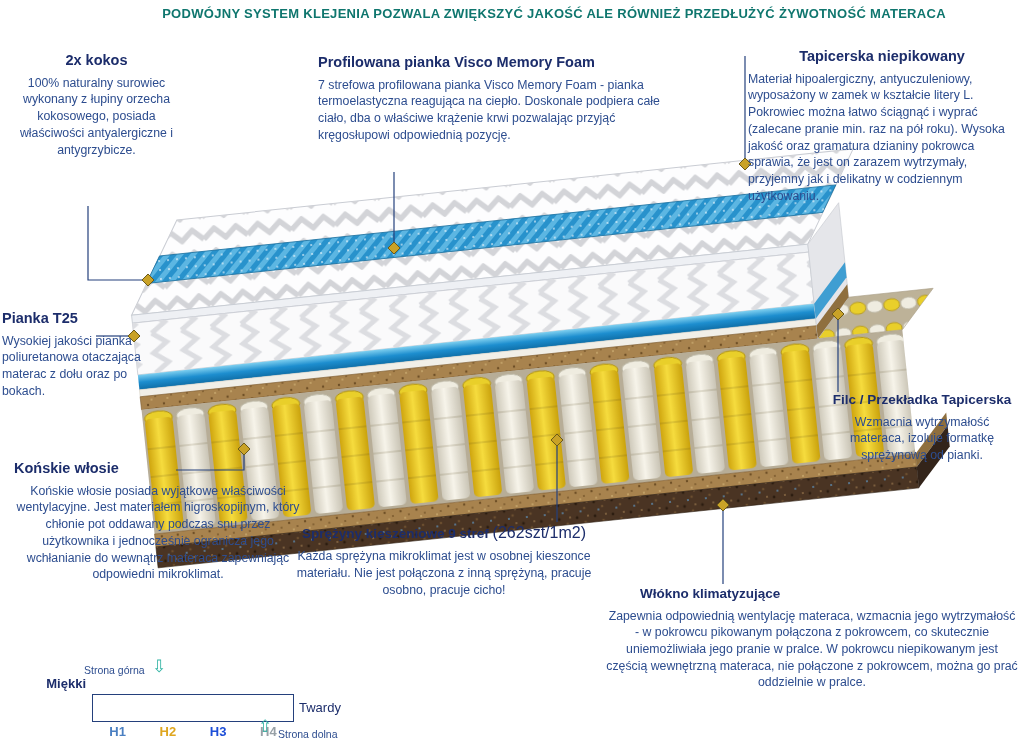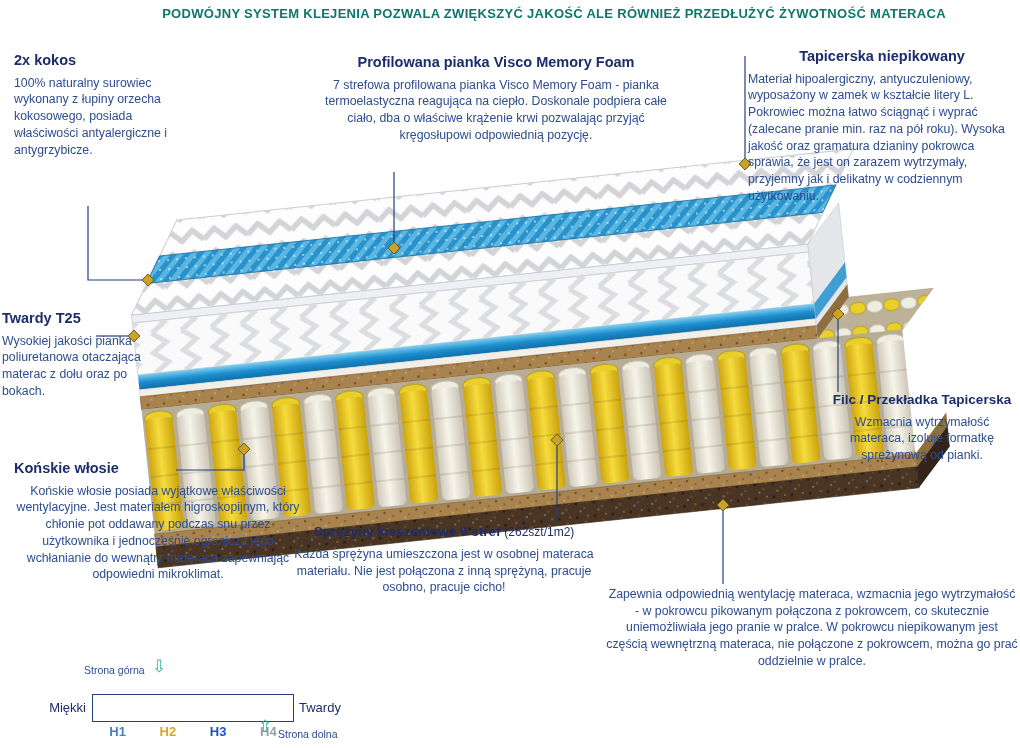--- a/index.html
+++ b/index.html
@@ -4,42 +4,42 @@
 <style>
   html,body{margin:0;padding:0;background:#fff;}
   #canvas{position:relative;width:1020px;height:748px;background:#fff;overflow:hidden;
           font-family:"Liberation Sans",sans-serif;}
   #art{position:absolute;inset:0;z-index:0;pointer-events:none;}
   .banner{position:absolute;top:6px;left:0;width:100%;text-align:center;z-index:2;
           font-size:13px;font-weight:bold;color:#0f766e;letter-spacing:.3px;padding-left:44px;}
   .callout{position:absolute;z-index:2;color:#2d4d8f;font-size:12.3px;line-height:1.36;}
   .callout h3{margin:0 0 6px 0;font-size:14.5px;font-weight:bold;color:#1c2d6b;line-height:1.15;}
   .callout p{margin:0;}
-  #co-kokos{left:14px;top:52px;width:165px;text-align:left;}
-  #co-visco{left:318px;top:54px;width:356px;text-align:center;}
+  #co-kokos{left:14px;top:52px;width:165px;text-align:center;}
+  #co-visco{left:318px;top:54px;width:356px;text-align:left;}
   #co-pokrowiec{left:748px;top:48px;width:268px;}
   #co-pokrowiec h3{text-align:center;}
   #co-pianka{left:2px;top:310px;width:152px;}
   #co-filc{left:826px;top:392px;width:192px;text-align:center;}
   #co-filc h3{font-size:13.5px;}
   #co-konskie{left:14px;top:460px;width:288px;text-align:center;}
   #co-konskie h3{text-align:left;}
   #co-sprezyny{left:292px;top:524px;width:304px;text-align:center;}
   #co-sprezyny h3{font-size:13.5px;}
-  #co-sprezyny .suffix{font-weight:normal;font-size:12px;color:#1c2d6b;margin-top:38px;}
+  #co-sprezyny .suffix{font-weight:normal;font-size:16px;color:#1c2d6b;margin-top:38px;}
   #co-wlokno{left:606px;top:586px;width:412px;text-align:center;}
   #co-wlokno h3{text-align:left;padding-left:34px;font-size:13.5px;}
   .fscale{position:absolute;z-index:2;color:#1c2d6b;}
   #strona-gorna{left:84px;top:664px;font-size:10.5px;color:#2d4d8f;}
   #arrow-down{left:152px;top:656px;font-size:17px;color:#35b5a5;}
   #hbox{left:92px;top:694px;width:200px;height:26px;border:1px solid #24407c;display:flex;}
   .hcell{flex:1;display:flex;align-items:center;justify-content:center;
          font-size:13px;font-weight:bold;border-left:1px solid #24407c;margin-top:36px;}
   .hcell:first-child{border-left:none;}
-  #miekki{left:0px;top:700px;width:86px;text-align:right;font-size:13px;}
+  #miekki{left:0px;top:676px;width:86px;text-align:right;font-size:13px;font-weight:bold;}
   #twardy{left:299px;top:700px;font-size:13px;}
   #arrow-up{left:258px;top:716px;font-size:17px;color:#35b5a5;}
   #strona-dolna{left:278px;top:728px;font-size:10.5px;color:#2d4d8f;}
 </style>
 </head>
 <body>
 
 <div id="canvas">
 
   <svg id="art" width="1020" height="748" viewBox="0 0 1020 748" xmlns="http://www.w3.org/2000/svg">
@@ -159,43 +159,44 @@
     <h3>Profilowana pianka Visco Memory Foam</h3>
     <p>7 strefowa profilowana pianka Visco Memory Foam - pianka termoelastyczna reagująca na ciepło. Doskonale podpiera całe ciało, dba o właściwe krążenie krwi pozwalając przyjąć kręgosłupowi odpowiednią pozycję.</p>
   </div>
 
   <div class="callout" id="co-pokrowiec">
     <h3>Tapicerska niepikowany</h3>
     <p>Materiał hipoalergiczny, antyuczuleniowy, wyposażony w zamek w kształcie litery L. Pokrowiec można łatwo ściągnąć i wyprać (zalecane pranie min. raz na pół roku). Wysoka jakość oraz gramatura dzianiny pokrowca sprawia, że jest on zarazem wytrzymały, przyjemny jak i delikatny w codziennym użytkowaniu.</p>
   </div>
 
   <div class="callout" id="co-pianka">
-    <h3>Twardy T25</h3>
+    <h3>Pianka T25</h3>
     <p>Wysokiej jakości pianka poliuretanowa otaczająca materac z dołu oraz po bokach.</p>
   </div>
 
   <div class="callout" id="co-konskie">
     <h3>Końskie włosie</h3>
     <p>Końskie włosie posiada wyjątkowe właściwości wentylacyjne. Jest materiałem higroskopijnym, który chłonie pot oddawany podczas snu przez użytkownika i jednocześnie ogranicza jego wchłanianie do wewnątrz materaca zapewniając odpowiedni mikroklimat.</p>
   </div>
 
   <div class="callout" id="co-filc">
     <h3>Filc / Przekładka Tapicerska</h3>
     <p>Wzmacnia wytrzymałość materaca, izoluje formatkę sprężynową od pianki.</p>
   </div>
 
   <div class="callout" id="co-sprezyny">
     <h3>
       <span>Sprężyny kieszeniowe 9 stref</span>
       <span class="suffix">(262szt/1m2)</span>
     </h3>
-    <p>Każda sprężyna umieszczona jest w osobnej materaca materiału. Nie jest połączona z inną sprężyną, pracuje osobno, pracuje cicho!</p>
+    <p>Każda sprężyna mikroklimat jest w osobnej kieszonce materiału. Nie jest połączona z inną sprężyną, pracuje osobno, pracuje cicho!</p>
   </div>
 
   <div class="callout" id="co-wlokno">
+    <h3>Włókno klimatyzujące</h3>
     <p>Zapewnia odpowiednią wentylację materaca, wzmacnia jego wytrzymałość - w pokrowcu pikowanym połączona z pokrowcem, co skutecznie uniemożliwiała jego pranie w pralce. W pokrowcu niepikowanym jest częścią wewnętrzną materaca, nie połączone z pokrowcem, można go prać oddzielnie w pralce.</p>
   </div>
 
   <div class="fscale" id="strona-gorna">Strona górna</div>
   <div class="fscale" id="arrow-down">⇩</div>
   <div class="fscale" id="miekki">Miękki</div>
   <div class="fscale" id="hbox">
     <div class="hcell" style="color: rgb(74, 127, 193);">H1</div>
     <div class="hcell" style="color: rgb(223, 166, 31);">H2</div>
     <div class="hcell" style="color: #1d4ed8;">H3</div>

